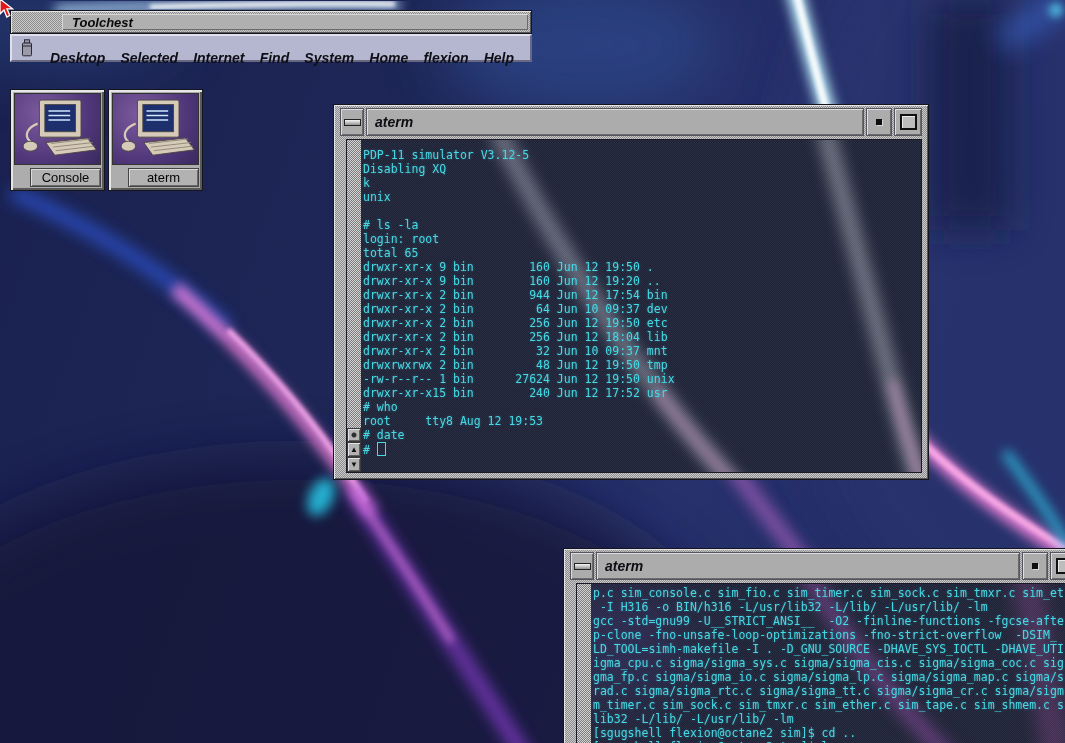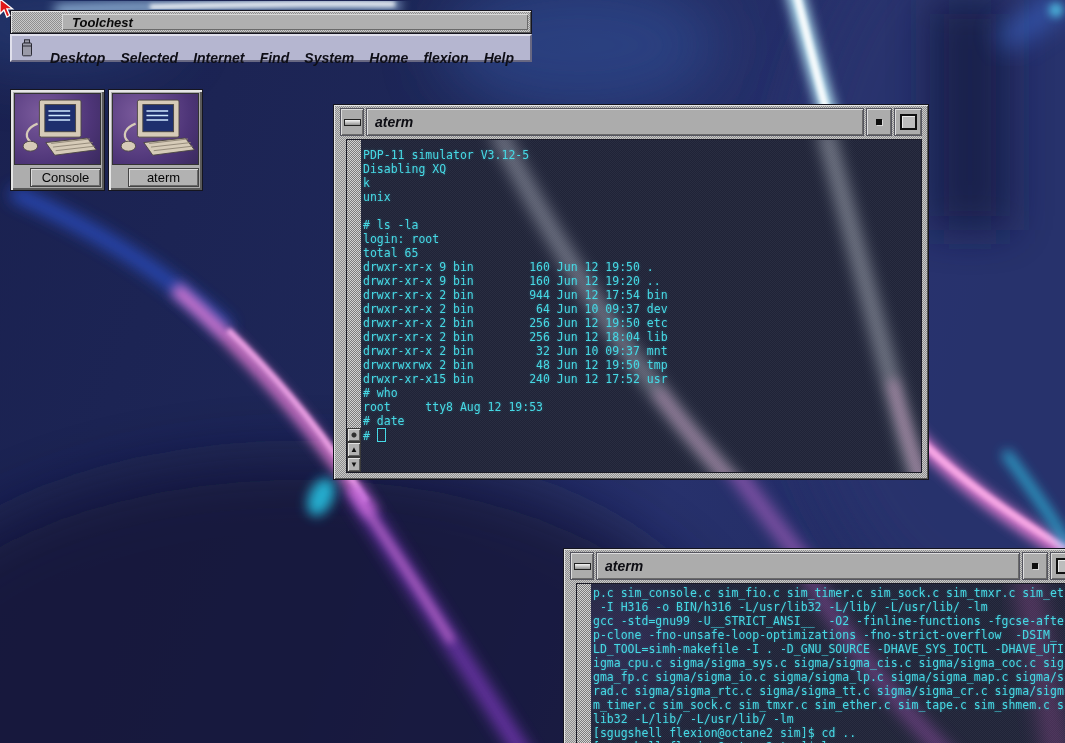--- a/index.html
+++ b/index.html
@@ -271,20 +271,21 @@
           <div class="tline">login: root</div>
           <div class="tline">total 65</div>
           <div class="tline">drwxr-xr-x 9 bin        160 Jun 12 19:50 .</div>
           <div class="tline">drwxr-xr-x 9 bin        160 Jun 12 19:20 ..</div>
           <div class="tline">drwxr-xr-x 2 bin        944 Jun 12 17:54 bin</div>
           <div class="tline">drwxr-xr-x 2 bin         64 Jun 10 09:37 dev</div>
           <div class="tline">drwxr-xr-x 2 bin        256 Jun 12 19:50 etc</div>
           <div class="tline">drwxr-xr-x 2 bin        256 Jun 12 18:04 lib</div>
           <div class="tline">drwxr-xr-x 2 bin         32 Jun 10 09:37 mnt</div>
           <div class="tline">drwxrwxrwx 2 bin         48 Jun 12 19:50 tmp</div>
+          <div class="tline">-rw-r--r-- 1 bin      27624 Jun 12 19:50 unix</div>
           <div class="tline">drwxr-xr-x15 bin        240 Jun 12 17:52 usr</div>
           <div class="tline"># who</div>
           <div class="tline">root     tty8 Aug 12 19:53</div>
           <div class="tline"># date</div>
         </div>
       <div class="tline"><span># </span><span class="cursor-box"></span></div>
     </div>
   </div>
 </div>
 

